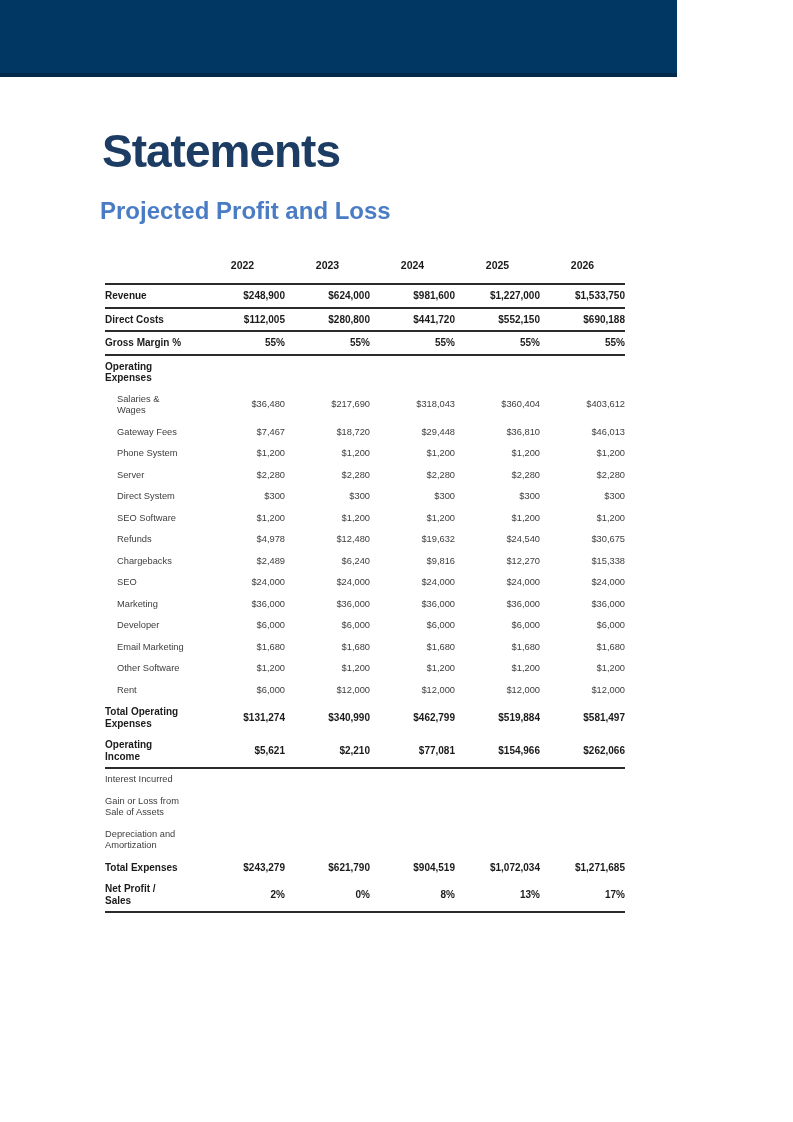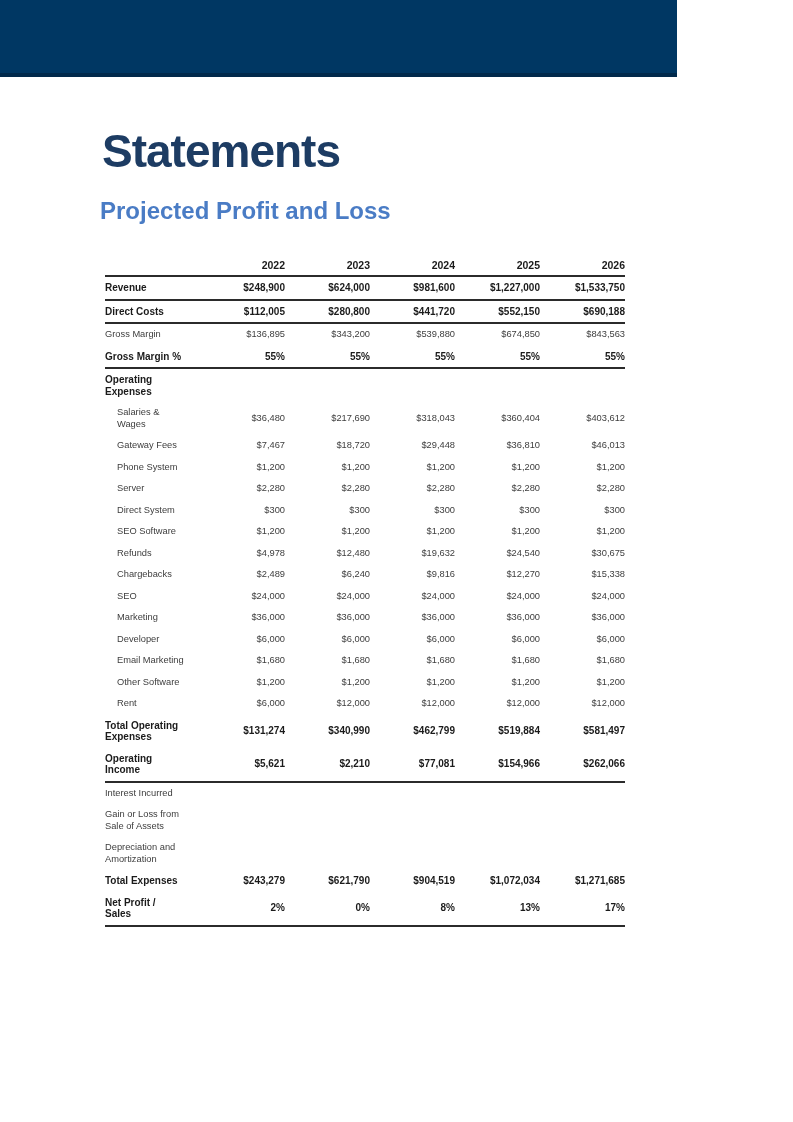--- a/index.html
+++ b/index.html
@@ -55,22 +55,21 @@
     border-collapse: collapse;
     table-layout: fixed;
   }
   table.pl col.c-label { width: 95px; }
   table.pl col.c-val   { width: 85px; }
   table.pl th {
     font-size: 10.5px;
     line-height: 12px;
     font-weight: bold;
     color: #1b1b1b;
-    text-align: right;
-    padding: 2px 0 4px 0;
+    padding: 2px 0 12px 0;
     border-bottom: 2px solid var(--rule, #2b2b2b);
   }
   table.pl td {
     font-size: 9.3px;
     line-height: 11.5px;
     color: #3d3d3d;
     vertical-align: middle;
     padding: 5px 0;
   }
   table.pl td.label {
@@ -135,28 +134,20 @@
             <td class="val">$1,533,750</td>
           </tr>
           <tr class="bold rule">
             <td class="label">Direct Costs</td>
             <td class="val">$112,005</td>
             <td class="val">$280,800</td>
             <td class="val">$441,720</td>
             <td class="val">$552,150</td>
             <td class="val">$690,188</td>
           </tr>
-          <tr>
-            <td class="label">Gross Margin</td>
-            <td class="val">$136,895</td>
-            <td class="val">$343,200</td>
-            <td class="val">$539,880</td>
-            <td class="val">$674,850</td>
-            <td class="val">$843,563</td>
-          </tr>
           <tr class="bold rule">
             <td class="label">Gross Margin %</td>
             <td class="val">55%</td>
             <td class="val">55%</td>
             <td class="val">55%</td>
             <td class="val">55%</td>
             <td class="val">55%</td>
           </tr>
           <tr class="bold">
             <td class="label">Operating

